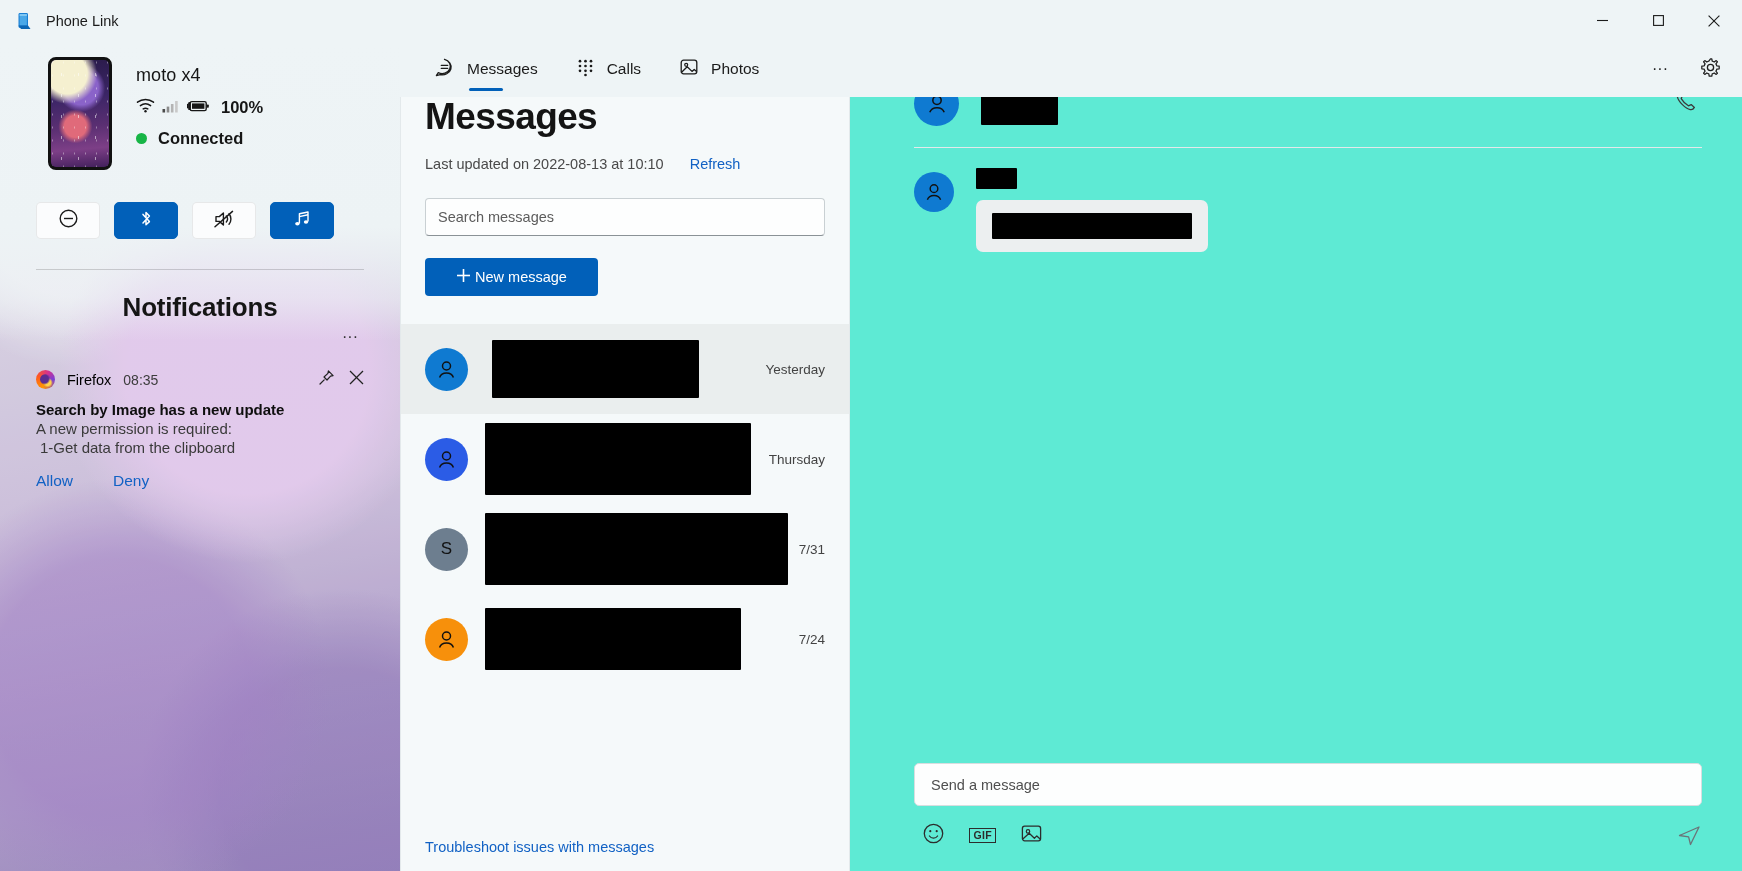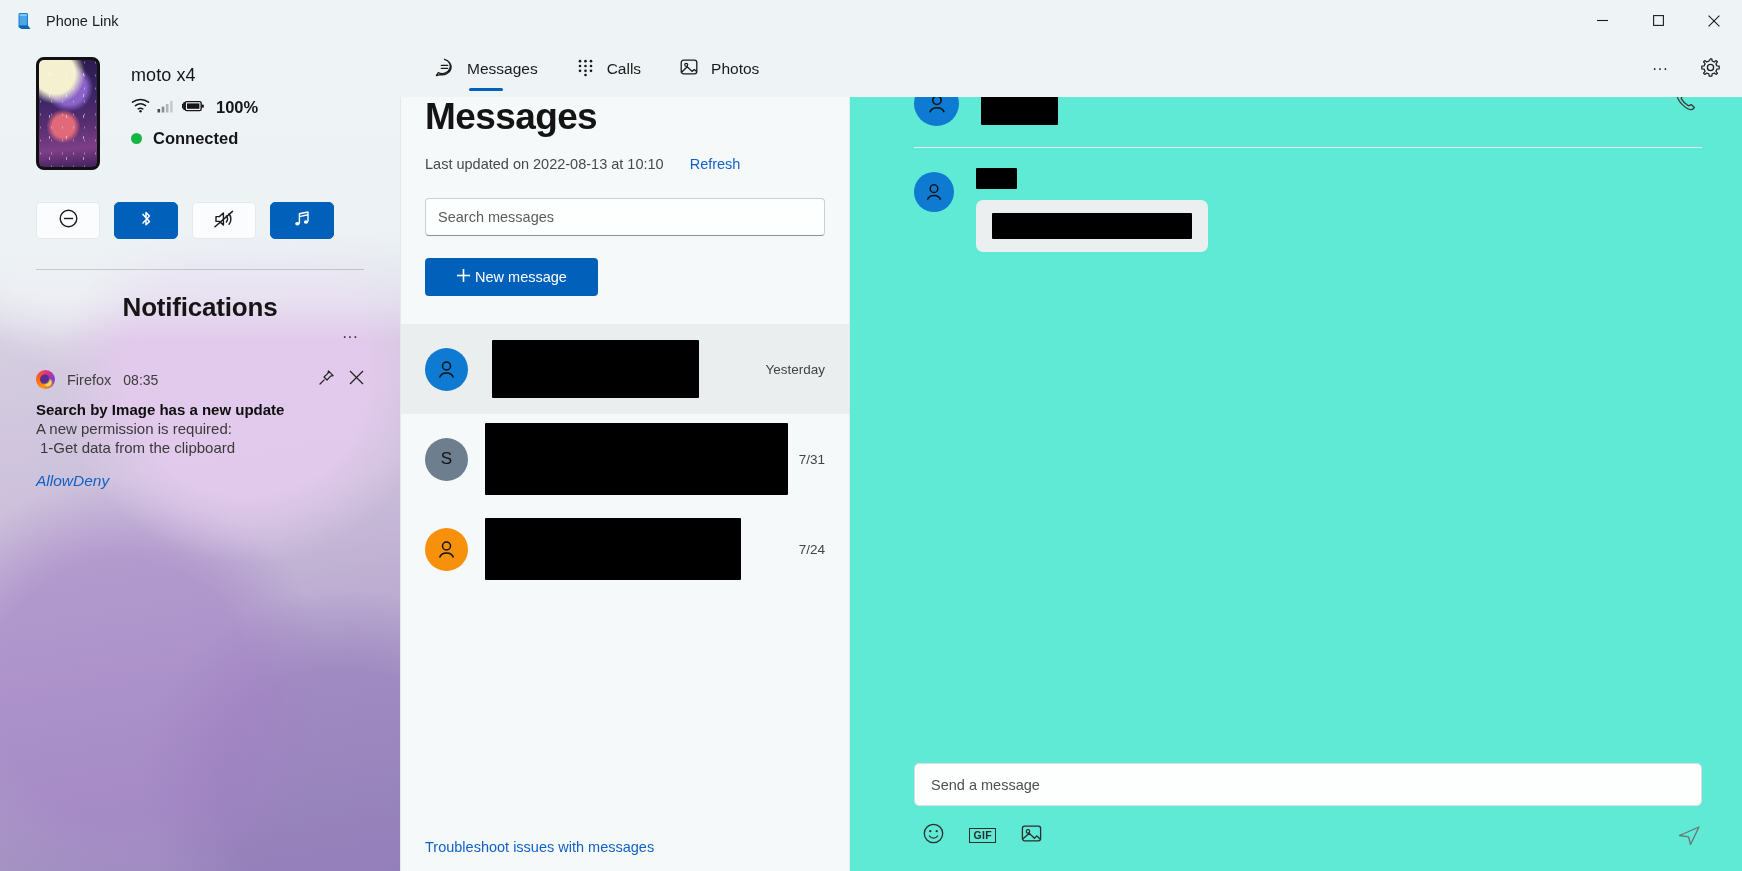--- a/index.html
+++ b/index.html
@@ -52,21 +52,21 @@
       radial-gradient(circle at 18% 20%, rgba(255,255,255,.55) 0 90px, rgba(255,255,255,0) 160px),
       linear-gradient(170deg,#dfe8ee 0%, #d4ccdf 28%, #c6b6d6 55%, #a893c4 78%, #8f79b5 100%);
     opacity: .85;
   }
   .side-wall-top {
     position: absolute; left: 0; top: 0; right: 0; height: 300px;
     background: linear-gradient(180deg,#eef4f6 0%, #edf3f5 62%, rgba(237,243,245,.55) 86%, rgba(237,243,245,0) 100%);
   }
   .side-inner { position: relative; z-index: 2; padding: 0 36px; }
 
-  .device { display: flex; gap: 31px; padding-top: 16px; }
+  .device { display: flex; gap: 24px; padding-top: 16px; margin-left: 12px; }
   .phone-thumb {
     width: 64px; height: 113px; flex: 0 0 64px;
     border: 3px solid #111; border-radius: 8px;
     overflow: hidden; position: relative;
     background: #1a0f2e;
   }
   .phone-thumb .sky {
     position: absolute; inset: 0;
     background:
       radial-gradient(circle at 28% 13%, #f5f0d0 0 20px, rgba(245,240,208,0) 30px),
@@ -106,27 +106,27 @@
   .notif-title { font-size: 26px; font-weight: 600; color: #151515; letter-spacing: -.2px; }
   .notif-more { margin-left: auto; color: #333; display: flex; align-items: center; justify-content: center; width: 28px; height: 28px; }
 
   .notif-card { margin-top: 18px; }
   .notif-top { display: flex; align-items: center; gap: 12px; }
   .ff-icon { width: 19px; height: 19px; border-radius: 50%; position: relative; overflow: hidden;
     background: radial-gradient(circle at 62% 66%, #ffd24a 0 3px, rgba(255,210,74,0) 5px),
                 conic-gradient(from 200deg, #ff9500 0deg, #ff5a1f 90deg, #d5318f 180deg, #7a3fd4 250deg, #ff9500 360deg); }
   .ff-icon::after { content:""; position:absolute; left:4px; top:4px; width:11px; height:11px; border-radius:50%;
     background: radial-gradient(circle at 40% 45%, #5c2d91 0 4px, rgba(92,45,145,0) 6px); }
-  .notif-app { font-size: 14.5px; color: #404040; }
+  .notif-app { font-size: 14.5px; color: #000000; }
   .notif-time { font-size: 14px; color: #3c3c3c; }
   .notif-actions-icons { margin-left: auto; display: flex; gap: 14px; align-items: center; color: #222; }
   .notif-body-title { font-size: 15px; font-weight: 700; color: #0e0e0e; margin-top: 11px; }
   .notif-line { font-size: 15px; color: #3a3a3a; margin-top: 2px; }
   .notif-line.indent { padding-left: 4px; }
-  .notif-links { display: flex; margin-top: 16px; font-style: italic; }
+  .notif-links { display: flex; gap: 40px; margin-top: 16px; }
   .notif-link { font-size: 15.5px; color: #1161c4; }
 
   
   .msg-col {
     width: 450px; flex: 0 0 450px;
     background: #f5f9fa;
     border-left: 1px solid #e3e9eb;
     border-right: 1px solid #e3e9eb;
     display: flex; flex-direction: column;
     min-height: 0;
@@ -484,20 +484,32 @@
                 <circle cx="11.5" cy="8" r="4" fill="none" stroke="#111" stroke-width="1.5"></circle>
                 <path d="M4.6 19.5 A7.2 6.2 0 0 1 18.4 19.5" fill="none" stroke="#111" stroke-width="1.5"></path>
               </svg>
           </div>
           <div class="conv-main">
             <span class="redact" style="width:207px;height:58px"></span>
           </div>
           <span class="conv-time">Yesterday</span>
         </div>
 
+        <div class="conv-row">
+          <div class="avatar" style="background:#2b5ce6">
+            <svg width="23" height="23" viewBox="0 0 23 23">
+                <circle cx="11.5" cy="8" r="4" fill="none" stroke="#111" stroke-width="1.5"></circle>
+                <path d="M4.6 19.5 A7.2 6.2 0 0 1 18.4 19.5" fill="none" stroke="#111" stroke-width="1.5"></path>
+              </svg>
+          </div>
+          <div class="conv-main">
+            <span class="redact" style="width:266px;height:72px"></span>
+          </div>
+          <span class="conv-time">Thursday</span>
+        </div>
 
         <div class="conv-row">
           <div class="avatar" style="background:#6d7e8f">
             <span>S</span>
           </div>
           <div class="conv-main">
             <span class="redact" style="width:303px;height:72px"></span>
           </div>
           <span class="conv-time">7/31</span>
         </div>

